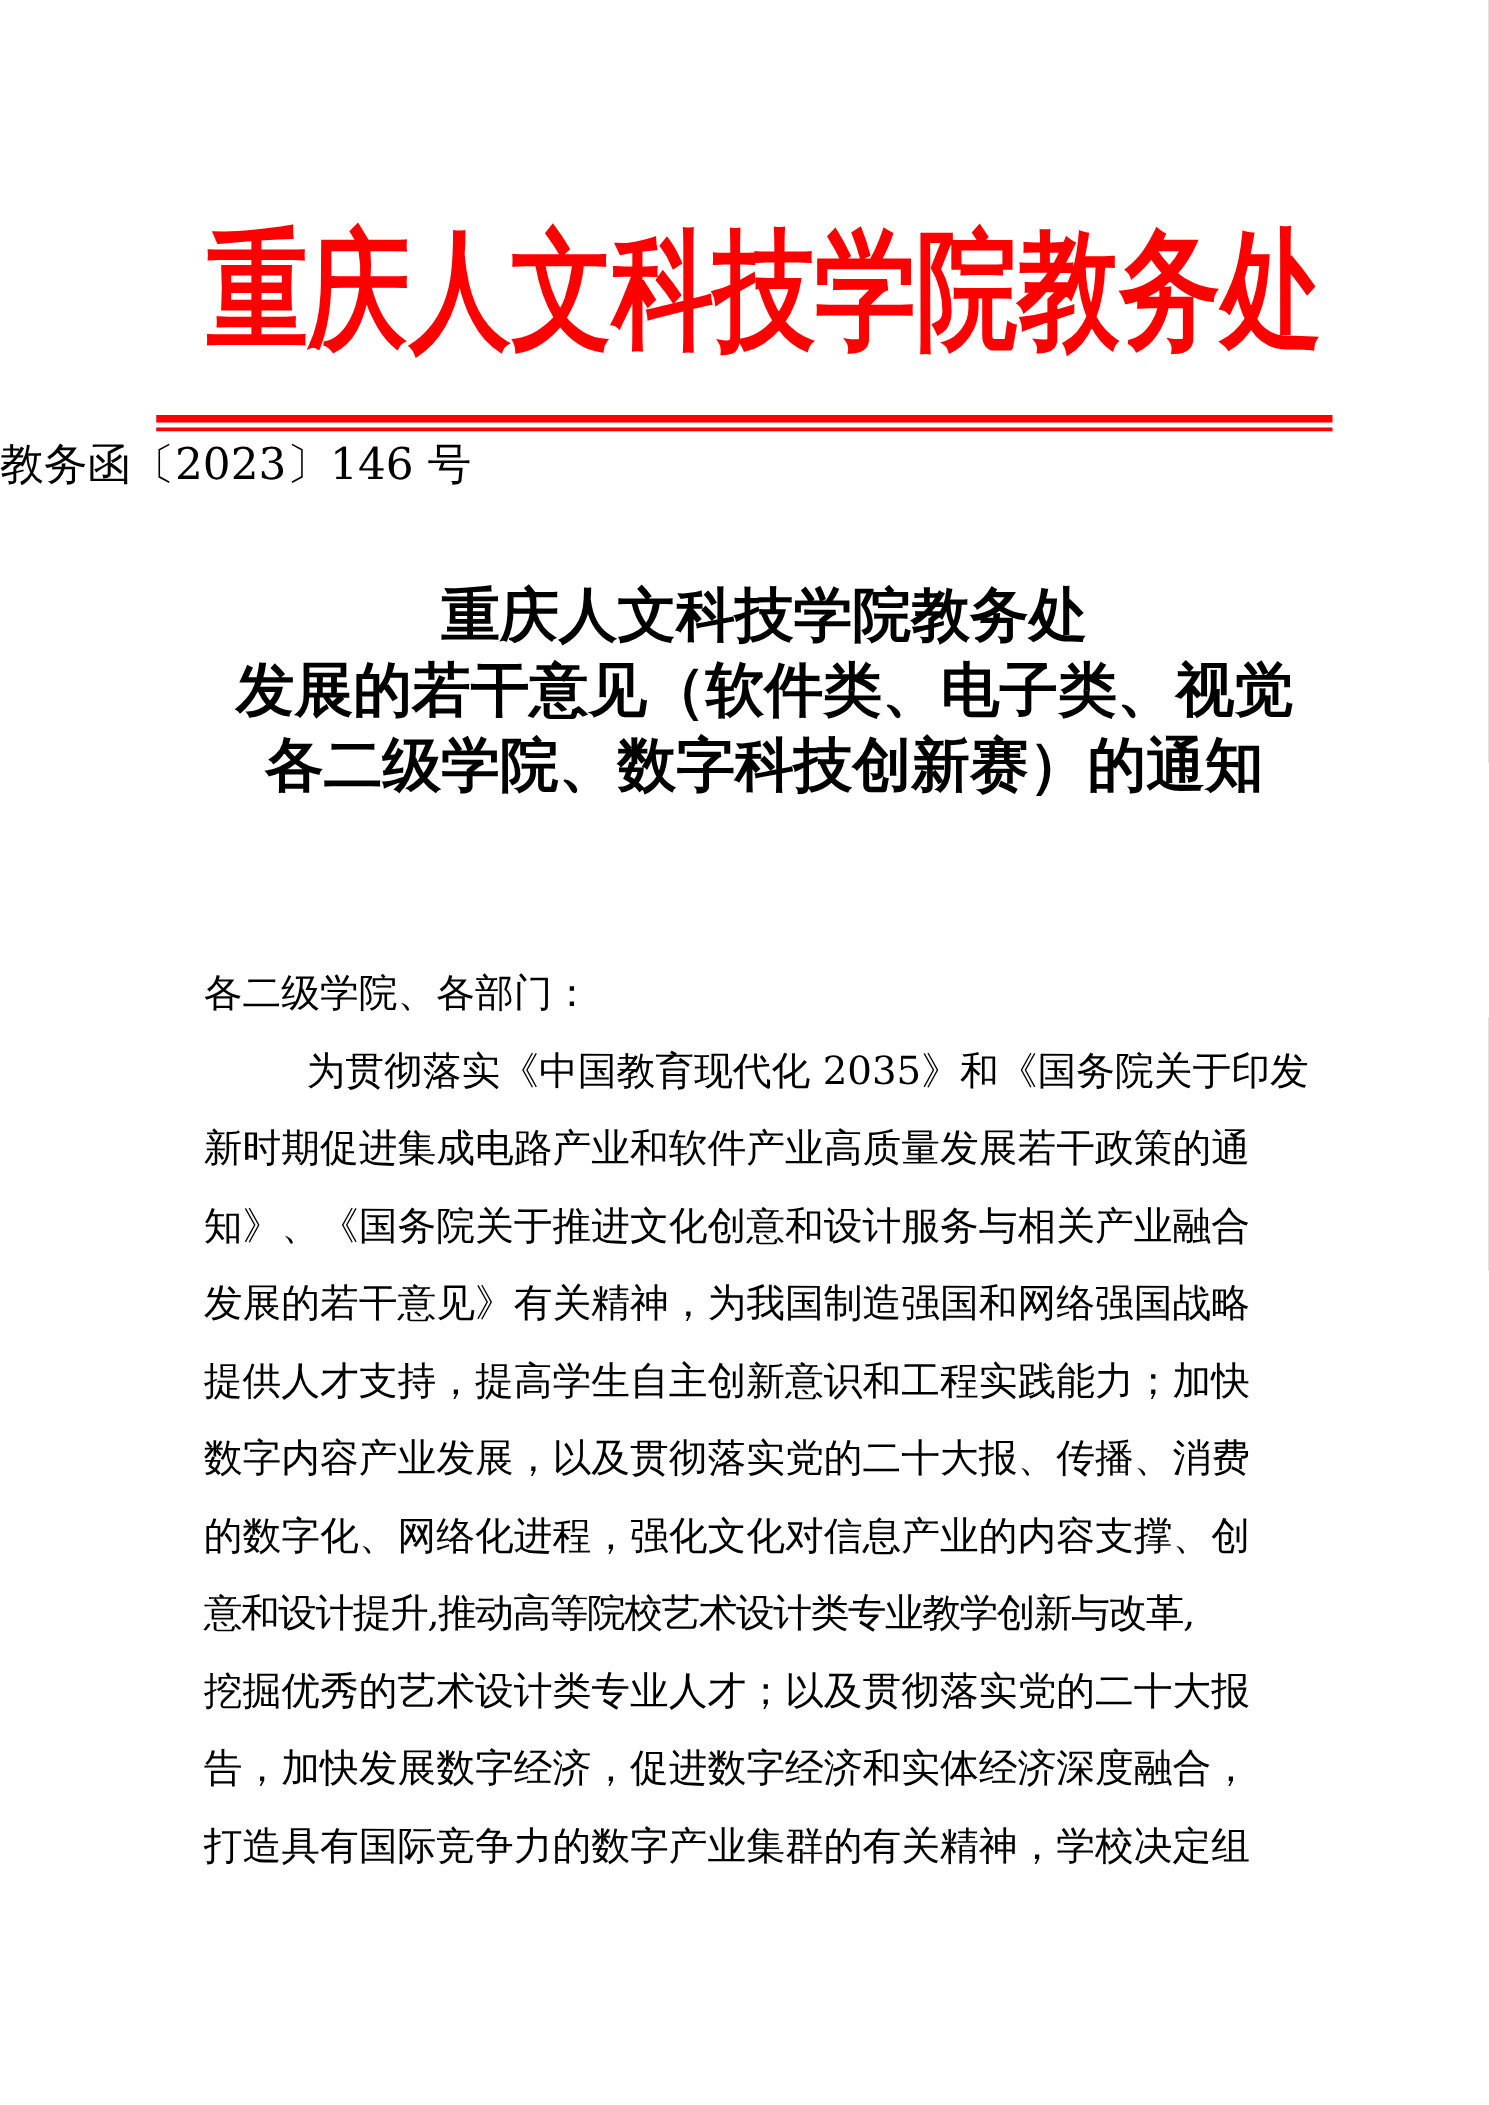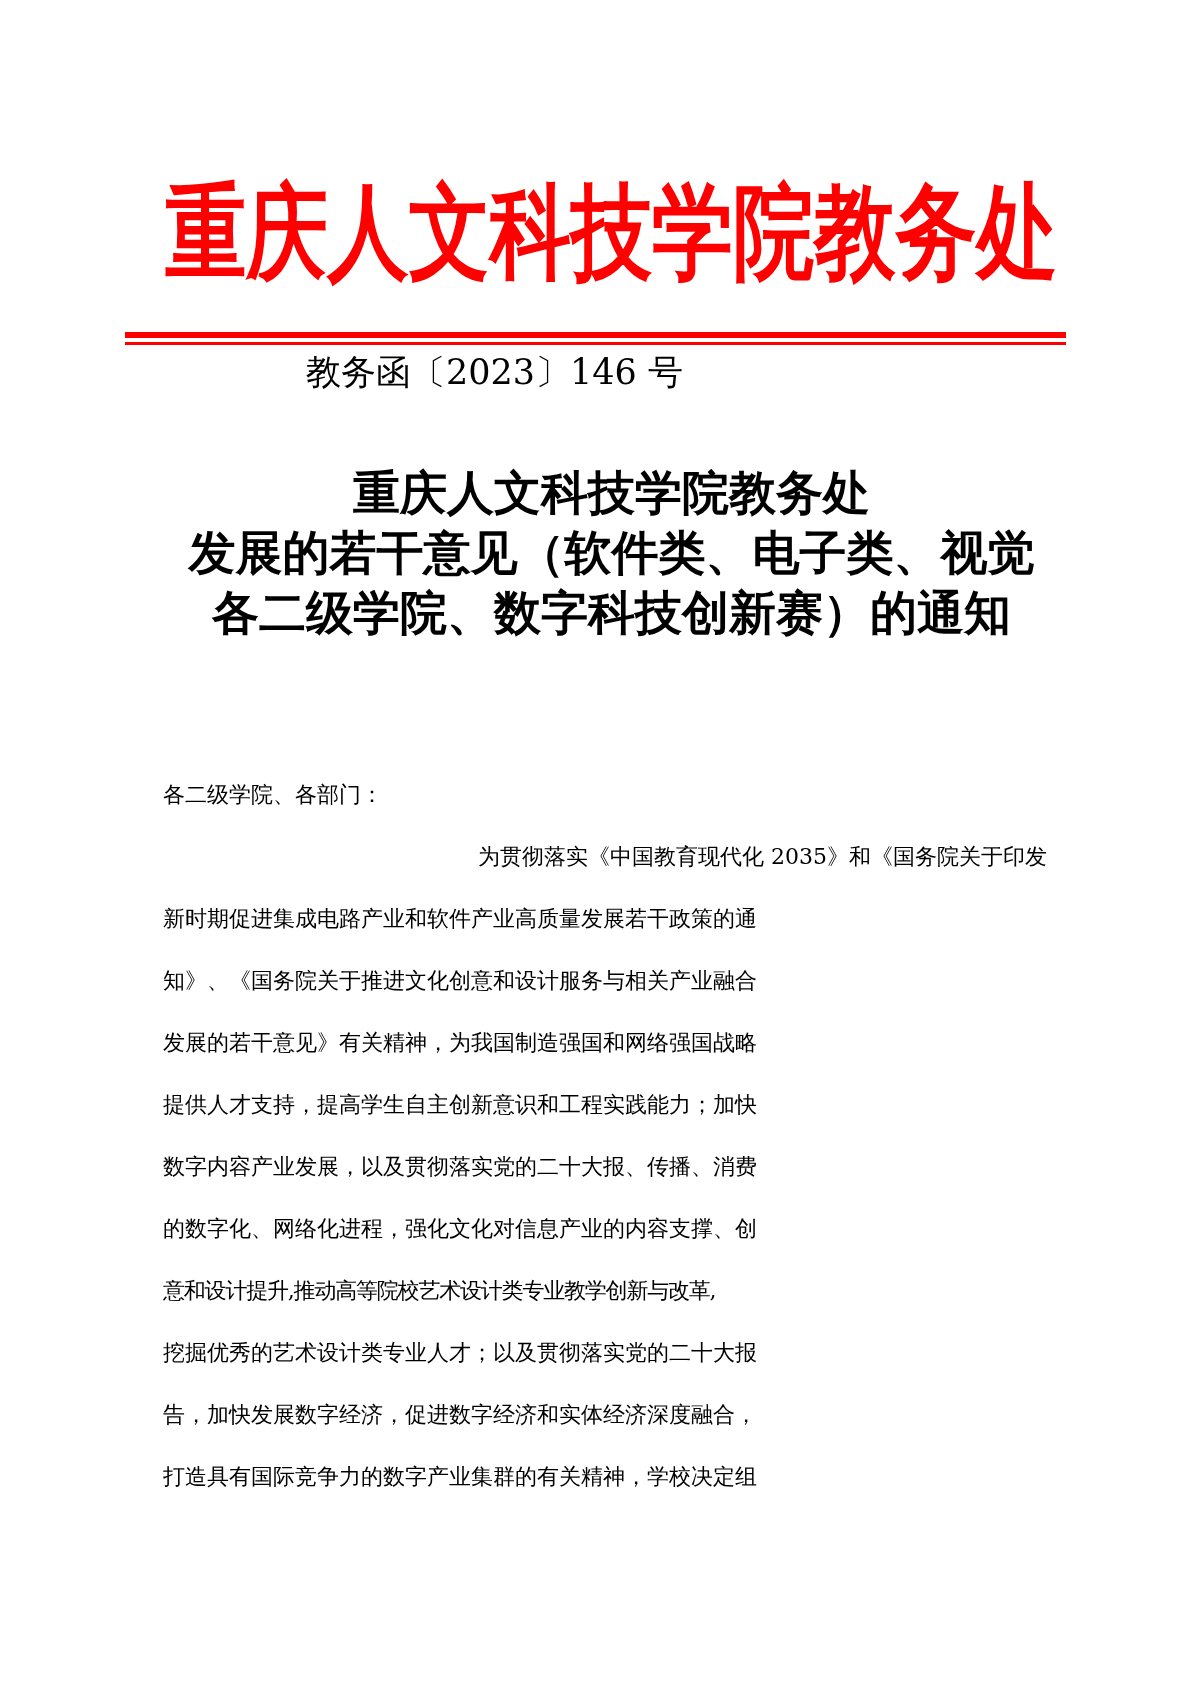--- a/index.html
+++ b/index.html
@@ -51,21 +51,21 @@
     background: var(--accent_red, #ff0000);
   }
   
   .doc-number {
     position: absolute;
     top: 350px;
     left: 0;
     right: 234px;
     height: 44px;
     line-height: 44px;
-    text-align: center;
+    text-align: left;
     font-size: 35px;
     white-space: nowrap;
   }
   
   .doc-title {
     position: absolute;
     top: 463px;
     left: 0;
     width: 100%;
     text-align: center;
@@ -76,21 +76,21 @@
     height: 60px;
     line-height: 60px;
     white-space: nowrap;
   }
   
   .body-block {
     position: absolute;
     top: 764px;
     left: 163px;
     width: 884px;
-    font-size: 22px;
+    font-size: 31px;
   }
   .body-line {
     height: 62px;
     line-height: 62px;
     white-space: nowrap;
     text-align: left;
   }
   .body-line.indent {
     padding-left: 68px;
     text-align: right;

